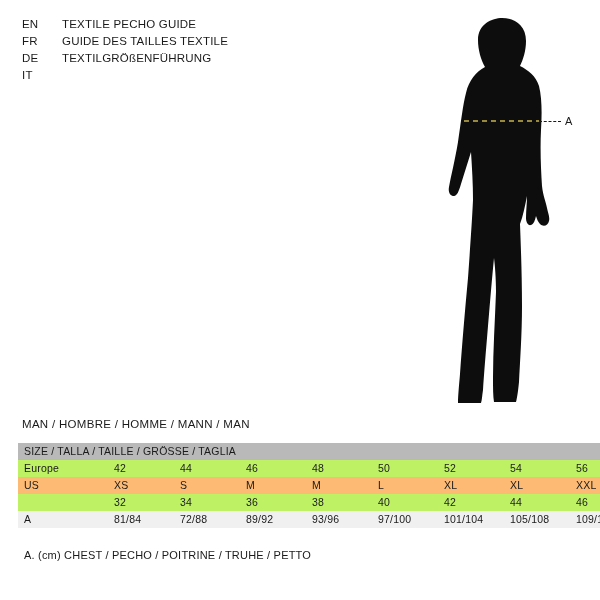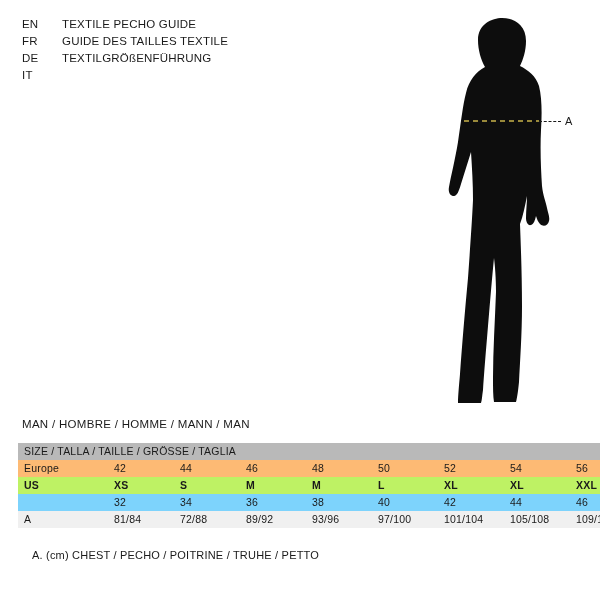--- a/index.html
+++ b/index.html
@@ -114,30 +114,30 @@
     line-height: 17px;
     text-align: left;
     letter-spacing: 0.2px;
     color: #1a1a1a;
     white-space: nowrap;
   }
   tr.hdr td {
     background: #b9b9b9;
     font-weight: normal;
   }
-  tr.row-a td { background: #fdba74; }
-  tr.row-b td { background: #bef264; font-weight: bold; }
-  tr.row-c td { background: #7dd3fc; }
+  tr.row-a td { background: #bef264; }
+  tr.row-b td { background: #fdba74; }
+  tr.row-c td { background: #bef264; }
   tr.row-d td { background: #f0f0f0; }
   td.c0 { width: 84px; margin-left: 9px; }
   td.cell { width: 60px; }
 
   .footnote {
     position: absolute;
-    left: 32px;
+    left: 24px;
     top: 549px;
     font-size: 11px;
     letter-spacing: 0.2px;
     white-space: nowrap;
   }
 </style>
 </head>
 <body>
 
 <div class="page">

